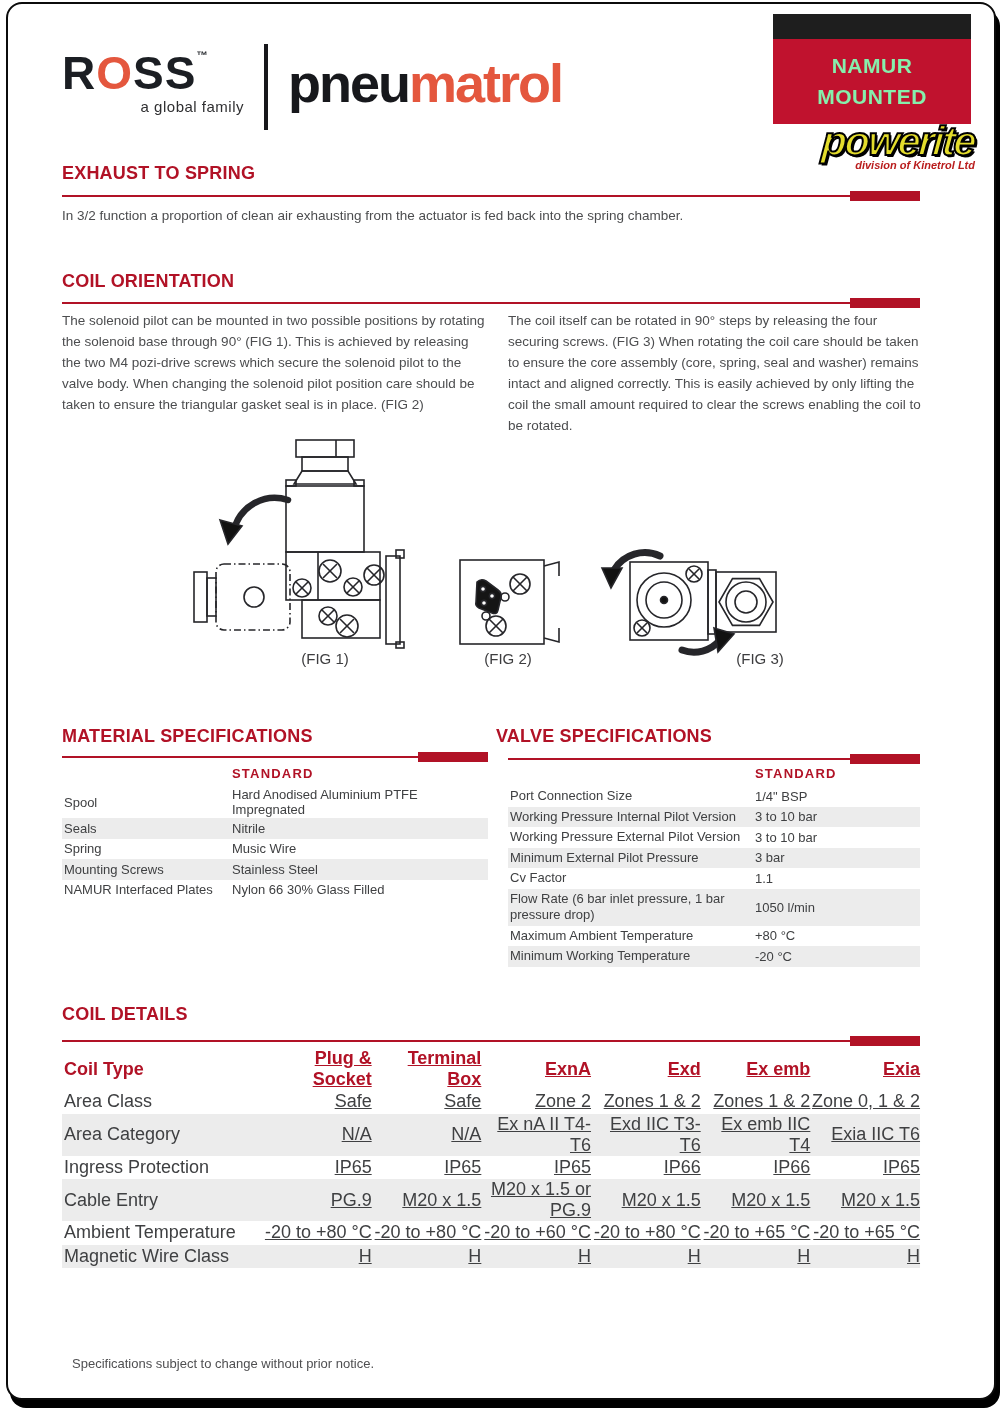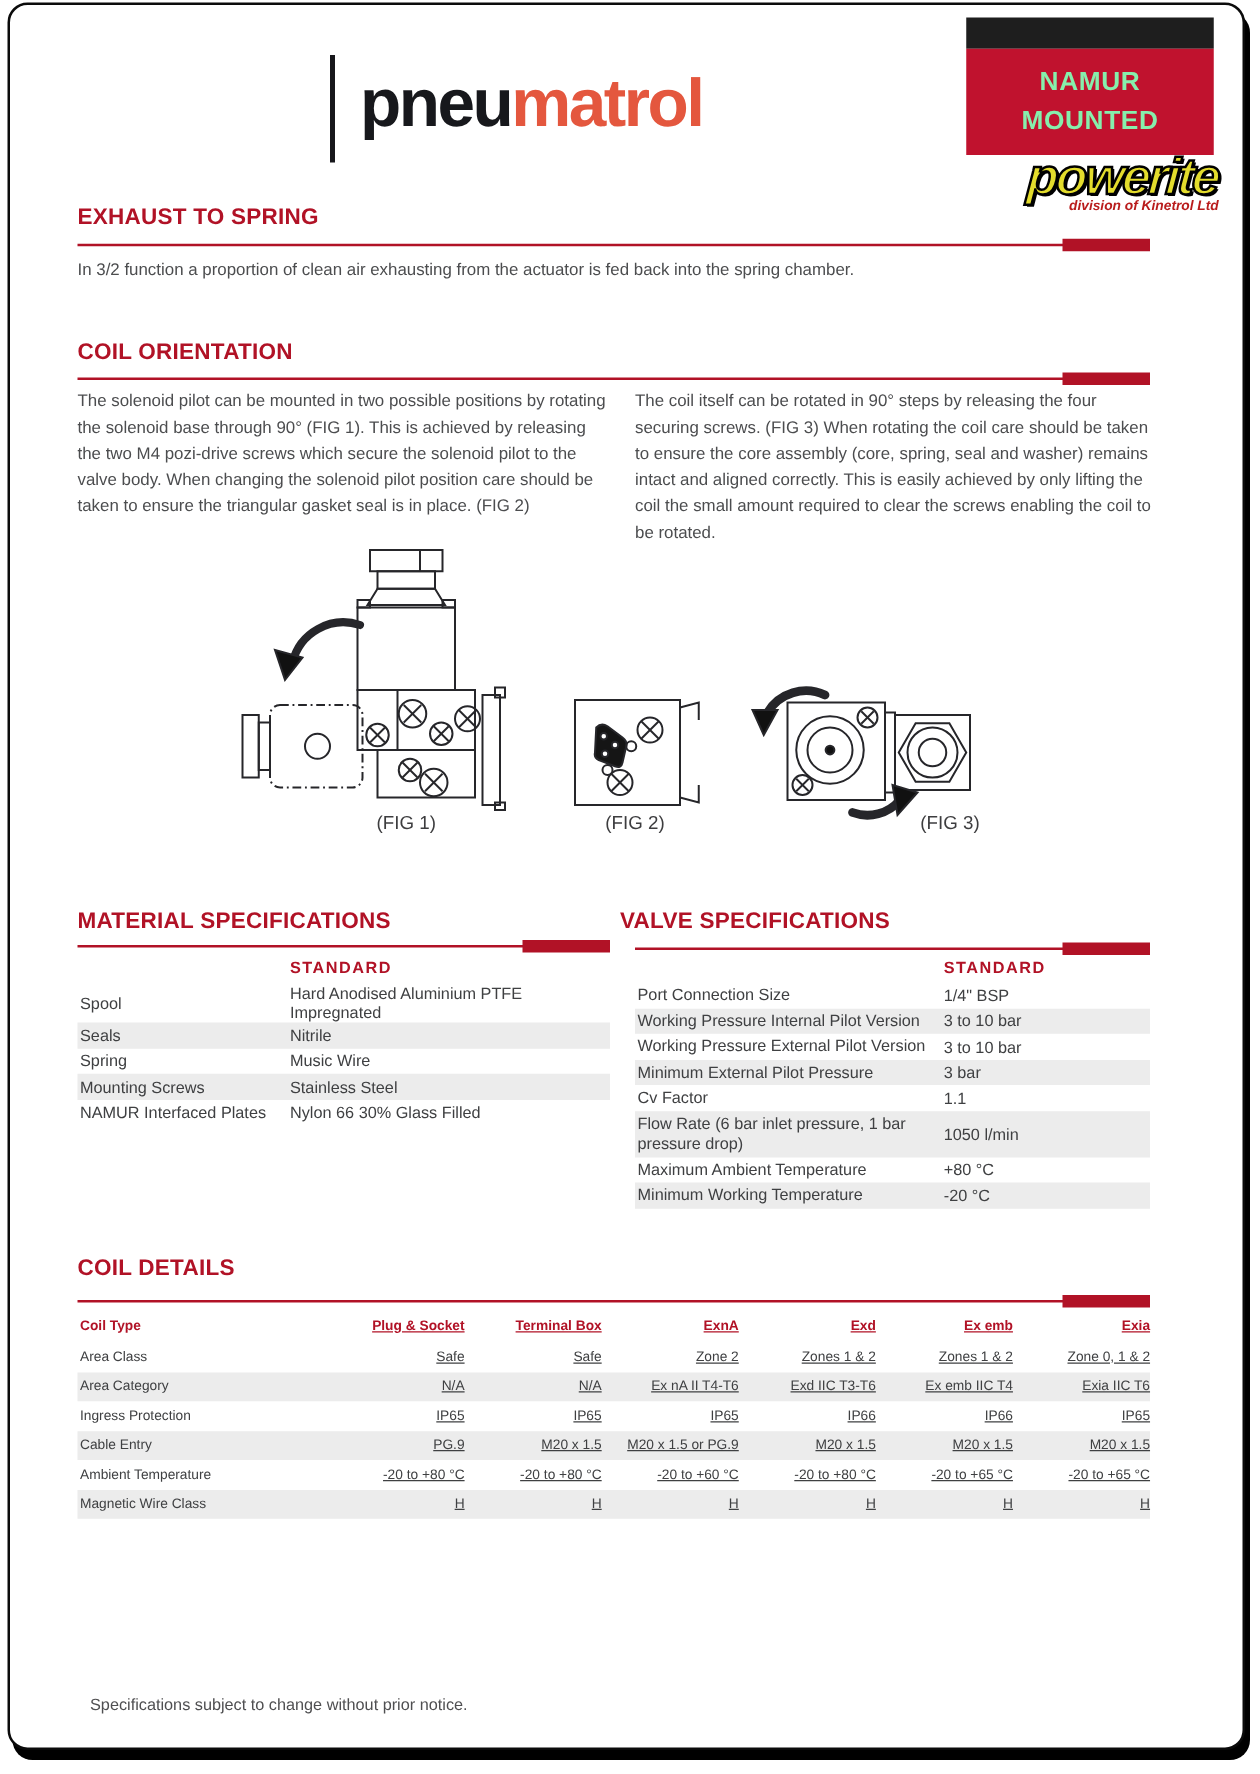--- a/index.html
+++ b/index.html
@@ -47,41 +47,45 @@
   .spec-row{display:flex;align-items:center;min-height:20.5px;padding:1px 0;}
   .spec-row:nth-child(even){background:var(--row-shade);}
   .std-head{font-size:13px;font-weight:600;letter-spacing:1.2px;color:var(--accent-red);}
   .mlabel{flex:0 0 170px;padding-left:2px;}
   .mvalue{flex:1;}
   .vlabel{flex:0 0 247px;padding-left:2px;line-height:16px;}
   .vvalue{flex:1;}
   .spec-row.tall{min-height:37px;}
 
   
-  .ctable{display:flex;flex-direction:column;font-size:11px;color:#3f4042;}
+  .ctable{display:flex;flex-direction:column;font-size:18px;color:#3f4042;}
   .crow{display:flex;align-items:center;min-height:23.5px;}
   .crow:nth-child(2n+3){background:var(--row-shade);}
   .clabel{flex:0 0 200px;padding-left:2px;text-align:left;}
   .ccell{flex:1;text-align:right;text-decoration:underline;}
   .chead{min-height:26px;}
   .chead .clabel,.chead .ccell{color:var(--accent-red);font-weight:800;}
 
   .footnote{text-align:center;font-size:17px;font-weight:800;color:var(--accent-red);letter-spacing:.3px;}
   .footer-note{font-size:13px;color:#4f4f51;}
 
   .fig-label{font-size:15px;color:#3d3d3f;text-align:center;width:90px;}
   .fig svg{display:block;}
   .fig [stroke]{stroke:#26262a;}
 </style>
 </head>
 <body>
 
 <div class="canvas">
   <div class="page-frame"></div>
 
+  <div class="abs ross">
+    <div class="ross-word"><span>R</span><span class="ross-o">O</span><span>SS</span><span class="ross-tm">™</span></div>
+    <div class="ross-tag">a global family</div>
+  </div>
   <div class="abs logo-divider"></div>
   <div class="abs pneumatrol"><span class="pneu-black">pneu</span><span class="pneu-orange">matrol</span></div>
 
   <div class="abs badge">
     <div class="badge-black"></div>
     <div class="badge-red">
       <span>NAMUR</span>
       <span>MOUNTED</span>
     </div>
   </div>

